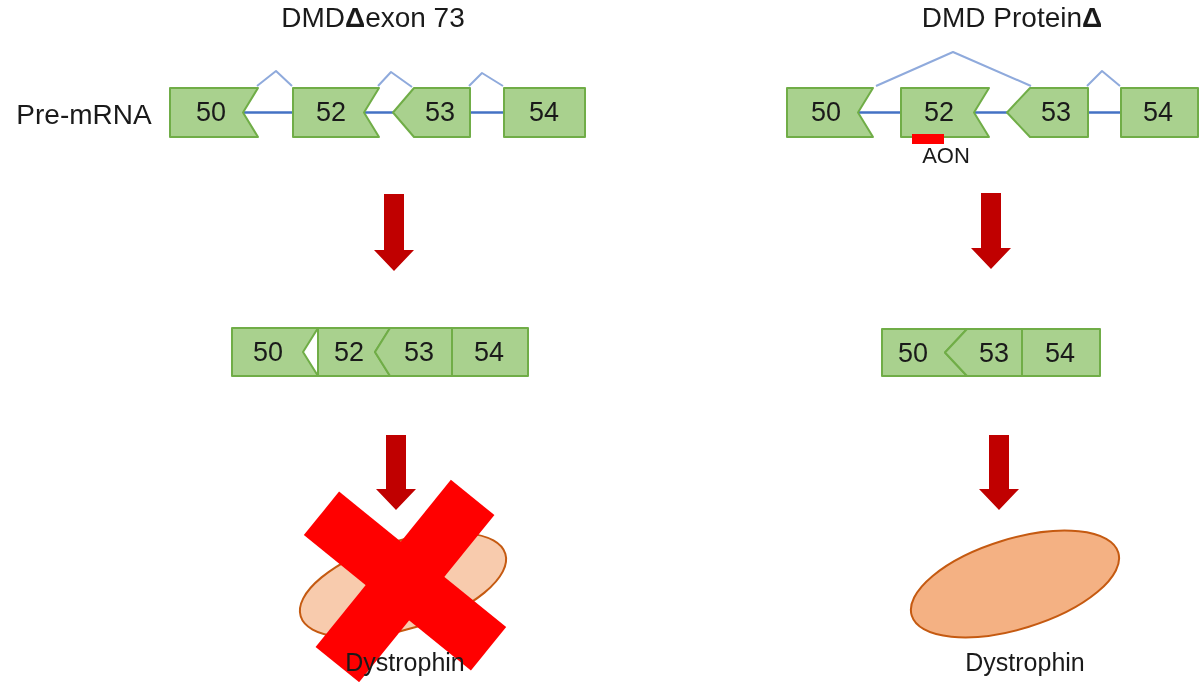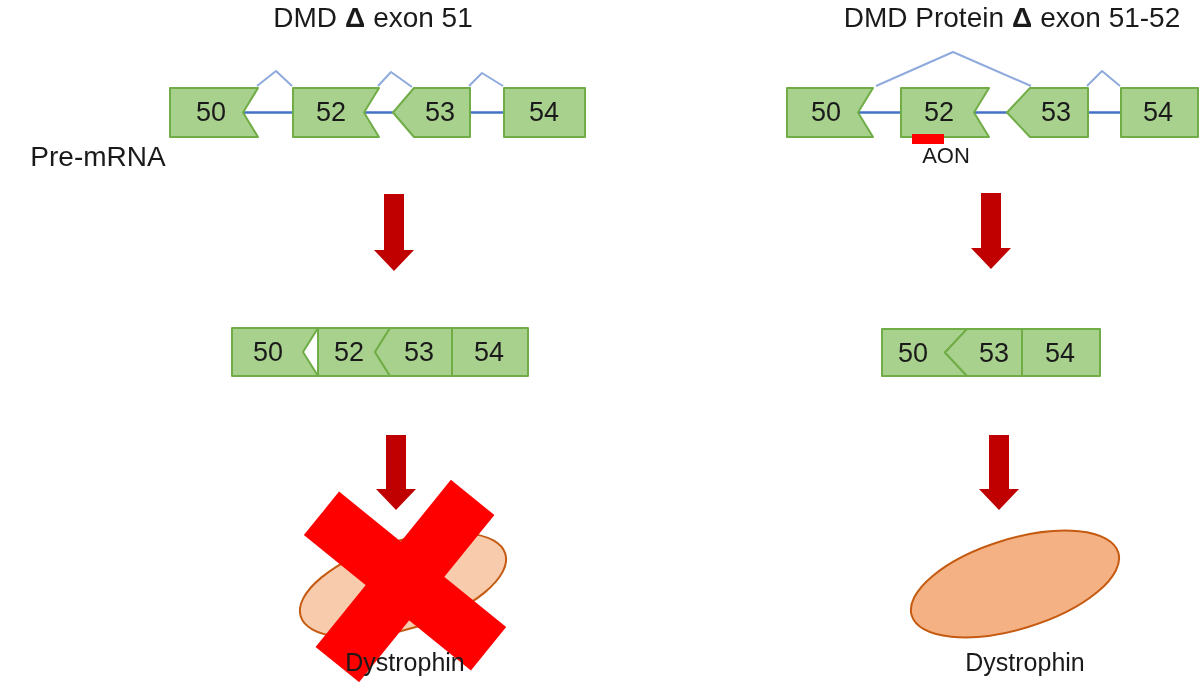--- a/index.html
+++ b/index.html
@@ -3,21 +3,21 @@
 <meta charset="utf-8">
 <style>
   html,body{margin:0;padding:0;background:#fff;}
   .canvas{
     position:relative;width:1200px;height:682px;background:var(--background,#fff);
     font-family:"Liberation Sans", sans-serif;color:var(--text,#1a1a1a);overflow:hidden;
   }
   .abs{position:absolute;}
   svg.layer{position:absolute;left:0;top:0;width:1200px;height:682px;}
   .txt{position:absolute;text-align:center;white-space:nowrap;color:var(--text,#1a1a1a);}
-  .title{font-size:28px;line-height:32px;display:flex;justify-content:center;gap:8px;}
+  .title{font-size:28px;line-height:32px;display:flex;justify-content:center;}
   .title .delta{font-weight:700;}
   .rowlabel{font-size:28px;line-height:30px;}
   .exon-num{font-size:27px;line-height:30px;text-align:center;}
   .aon-label{font-size:22px;line-height:22px;}
   .protein-label{font-size:25px;line-height:28px;text-align:center;}
 
   .exon{fill:var(--exon_fill);stroke:var(--exon_border);stroke-width:2;stroke-linejoin:round;}
   .splice-line{stroke:var(--splice_line);stroke-width:2.5;fill:none;}
   .splice-arc{stroke:var(--splice_arc);stroke-width:2;fill:none;stroke-linejoin:round;}
   .arrow{fill:var(--arrow_red);stroke:none;}
@@ -73,29 +73,28 @@
     <g transform="rotate(-6 405 581)">
       <rect class="cross-bar" x="297.5" y="553" width="215" height="56" transform="rotate(45 405 581)"></rect>
       <rect class="cross-bar" x="297.5" y="553" width="215" height="56" transform="rotate(-45 405 581)"></rect>
     </g>
     <ellipse class="protein-right" cx="1015" cy="584" rx="108" ry="45" transform="rotate(-17 1015 584)"></ellipse>
   </svg>
 
   <div class="txt title abs" style="left:173px;top:2px;width:400px;">
     <span>DMD</span>
     <span class="delta">Δ</span>
-    <span>exon 51</span>
+    <span>exon 73</span>
   </div>
   <div class="txt title abs" style="left:812px;top:2px;width:400px;">
     <span>DMD Protein</span>
     <span class="delta">Δ</span>
-    <span>exon 51-52</span>
   </div>
 
-  <div class="txt rowlabel" style="left:18px;top:100px;width:160px;margin-top:42px;">Pre-mRNA</div>
+  <div class="txt rowlabel" style="left:4px;top:100px;width:160px;">Pre-mRNA</div>
 
   <div class="txt exon-num" style="left:188px;top:97px;width:46px;">50</div>
   <div class="txt exon-num" style="left:308px;top:97px;width:46px;">52</div>
   <div class="txt exon-num" style="left:417px;top:97px;width:46px;">53</div>
   <div class="txt exon-num" style="left:521px;top:97px;width:46px;">54</div>
 
   <div class="txt exon-num" style="left:803px;top:97px;width:46px;">50</div>
   <div class="txt exon-num" style="left:916px;top:97px;width:46px;">52</div>
   <div class="txt exon-num" style="left:1033px;top:97px;width:46px;">53</div>
   <div class="txt exon-num" style="left:1135px;top:97px;width:46px;">54</div>

